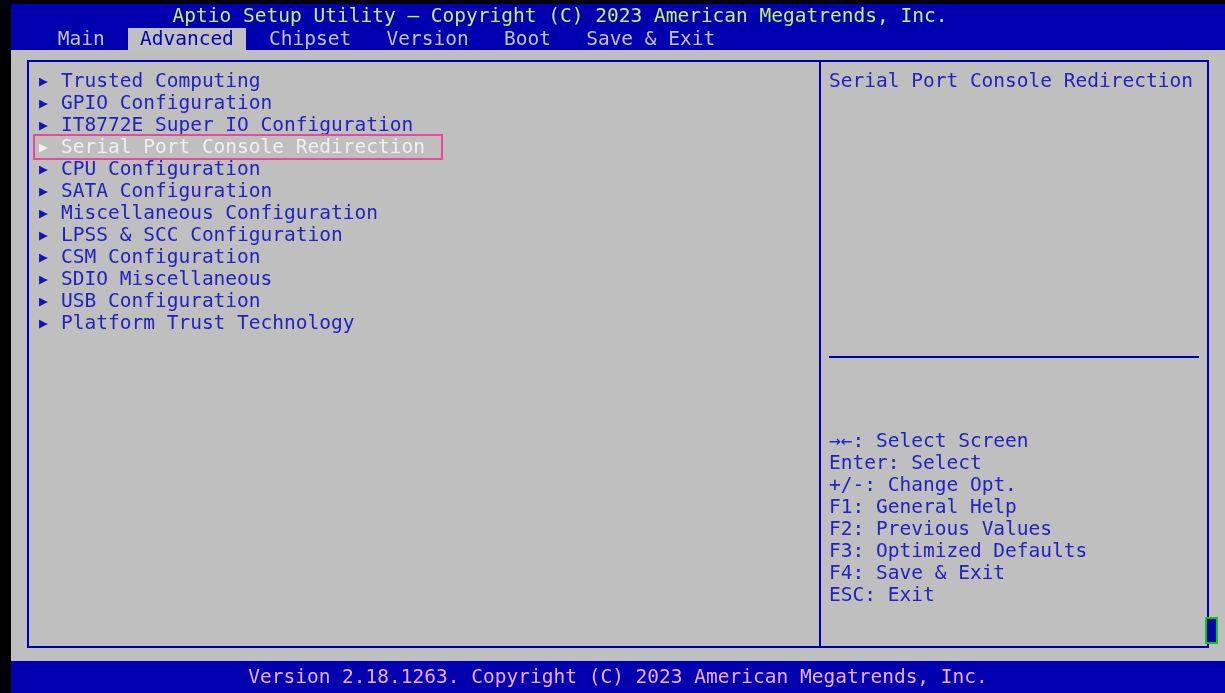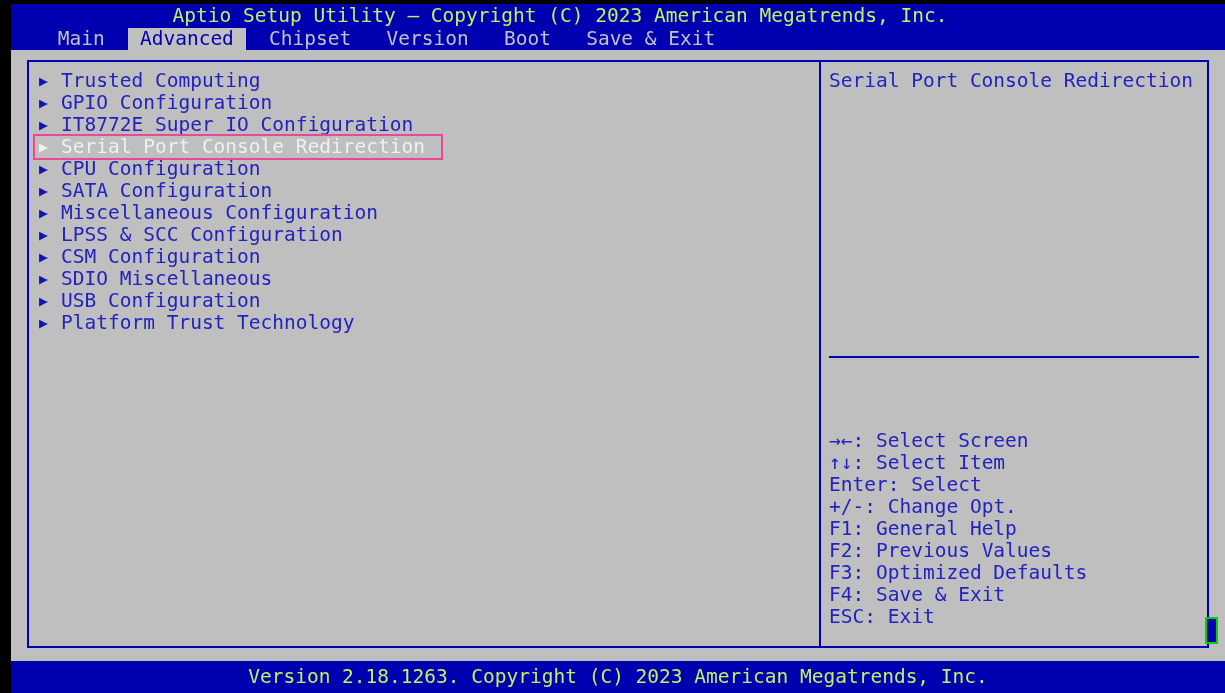--- a/index.html
+++ b/index.html
@@ -215,21 +215,21 @@
     width: 1214px; height: 32px;
     background: #0000b0;
   }
   #version-text {
     position: absolute;
     left: 0; top: 0;
     width: 1214px;
     text-align: center;
     line-height: 32px;
     font-size: 19.5px;
-    color: #bef264;
+    color: #f0abfc;
     white-space: pre;
   }
 </style>
 </head>
 <body>
 
 <div id="screen">
 
   <div class="bezel-top"></div>
   <div class="bezel-left"></div>
@@ -261,21 +261,20 @@
           <div class="setting-row"><span class="bullet">▶</span><span class="label">SDIO Miscellaneous</span></div>
           <div class="setting-row"><span class="bullet">▶</span><span class="label">USB Configuration</span></div>
           <div class="setting-row"><span class="bullet">▶</span><span class="label">Platform Trust Technology</span></div>
         </div>
 
       <div id="help-pane">
         <div id="help-title">Serial Port Console Redirection</div>
         <div id="help-separator"></div>
         <div id="key-legend">
             <div class="legend-row"><span class="arrow-glyph">→←</span><span class="legend-key">: </span><span class="legend-key">Select Screen</span></div>
-            <div class="legend-row"><span class="arrow-glyph">↑↓</span><span class="legend-key">: </span><span class="legend-key">Select Item</span></div>
             <div class="legend-row"><span class="legend-key">Enter</span><span class="legend-key">: </span><span class="legend-key">Select</span></div>
             <div class="legend-row"><span class="legend-key">+/-</span><span class="legend-key">: </span><span class="legend-key">Change Opt.</span></div>
             <div class="legend-row"><span class="legend-key">F1</span><span class="legend-key">: </span><span class="legend-key">General Help</span></div>
             <div class="legend-row"><span class="legend-key">F2</span><span class="legend-key">: </span><span class="legend-key">Previous Values</span></div>
             <div class="legend-row"><span class="legend-key">F3</span><span class="legend-key">: </span><span class="legend-key">Optimized Defaults</span></div>
             <div class="legend-row"><span class="legend-key">F4</span><span class="legend-key">: </span><span class="legend-key">Save &amp; Exit</span></div>
             <div class="legend-row"><span class="legend-key">ESC</span><span class="legend-key">: </span><span class="legend-key">Exit</span></div>
           </div>
       </div>
 

